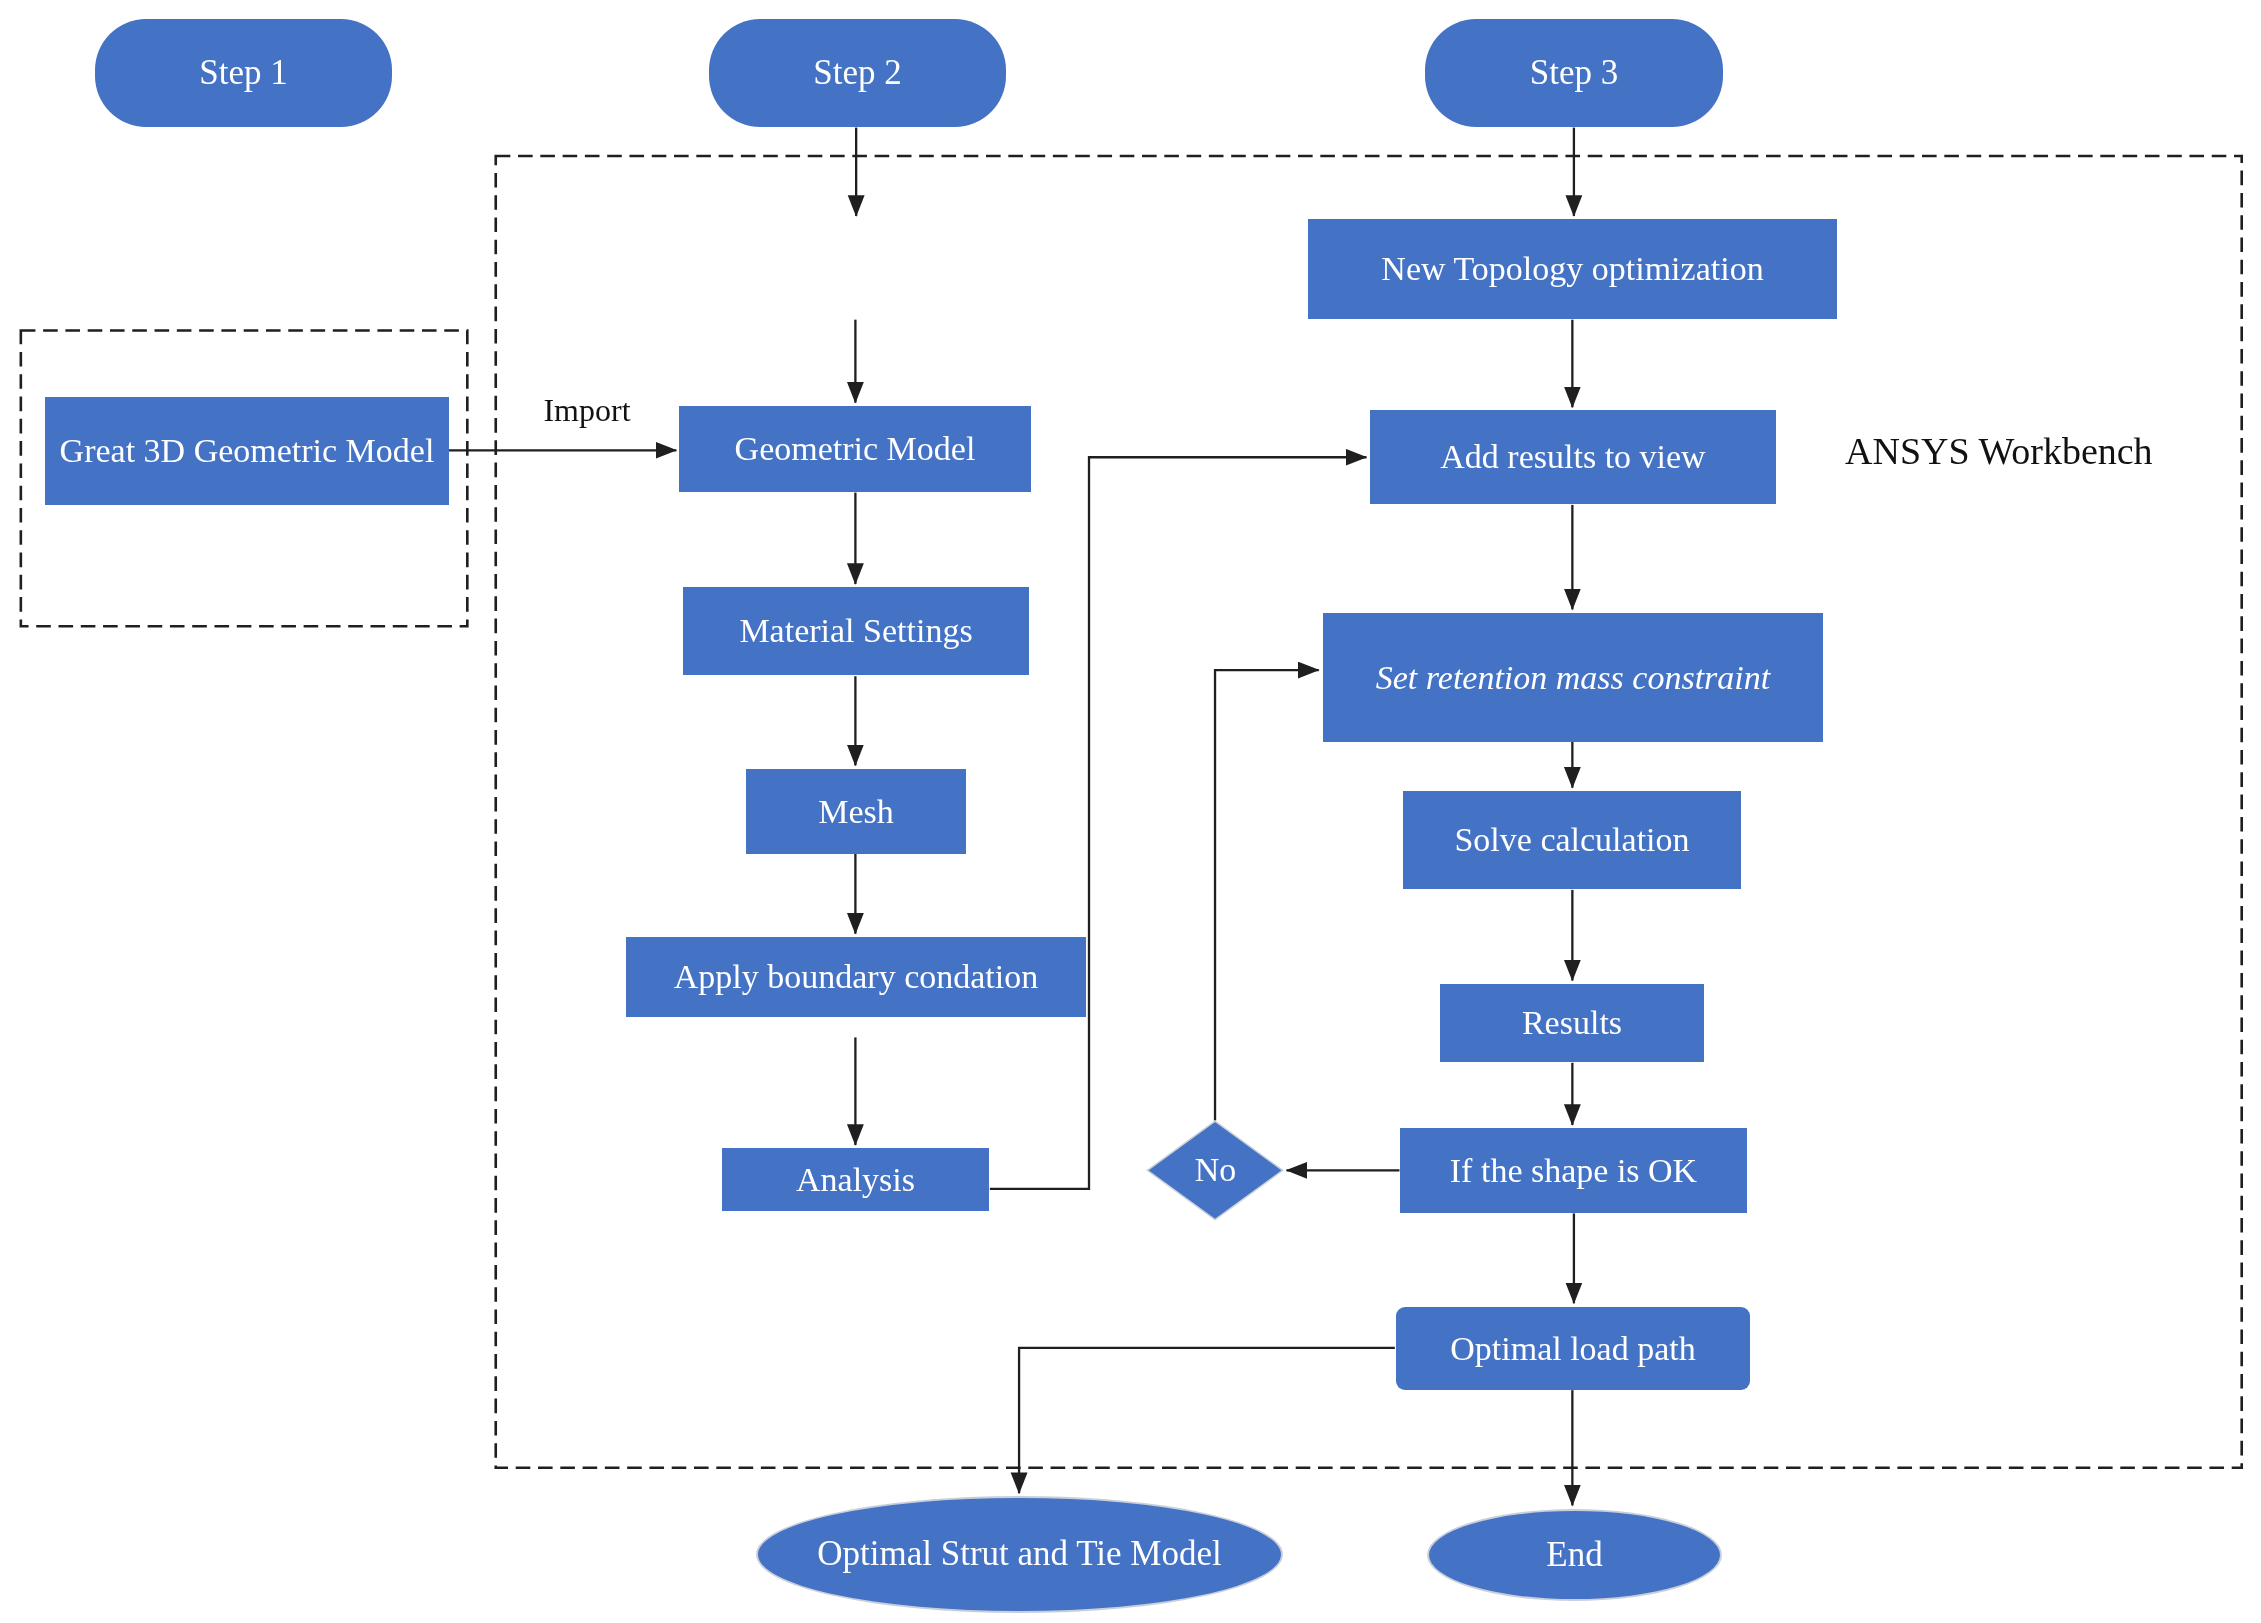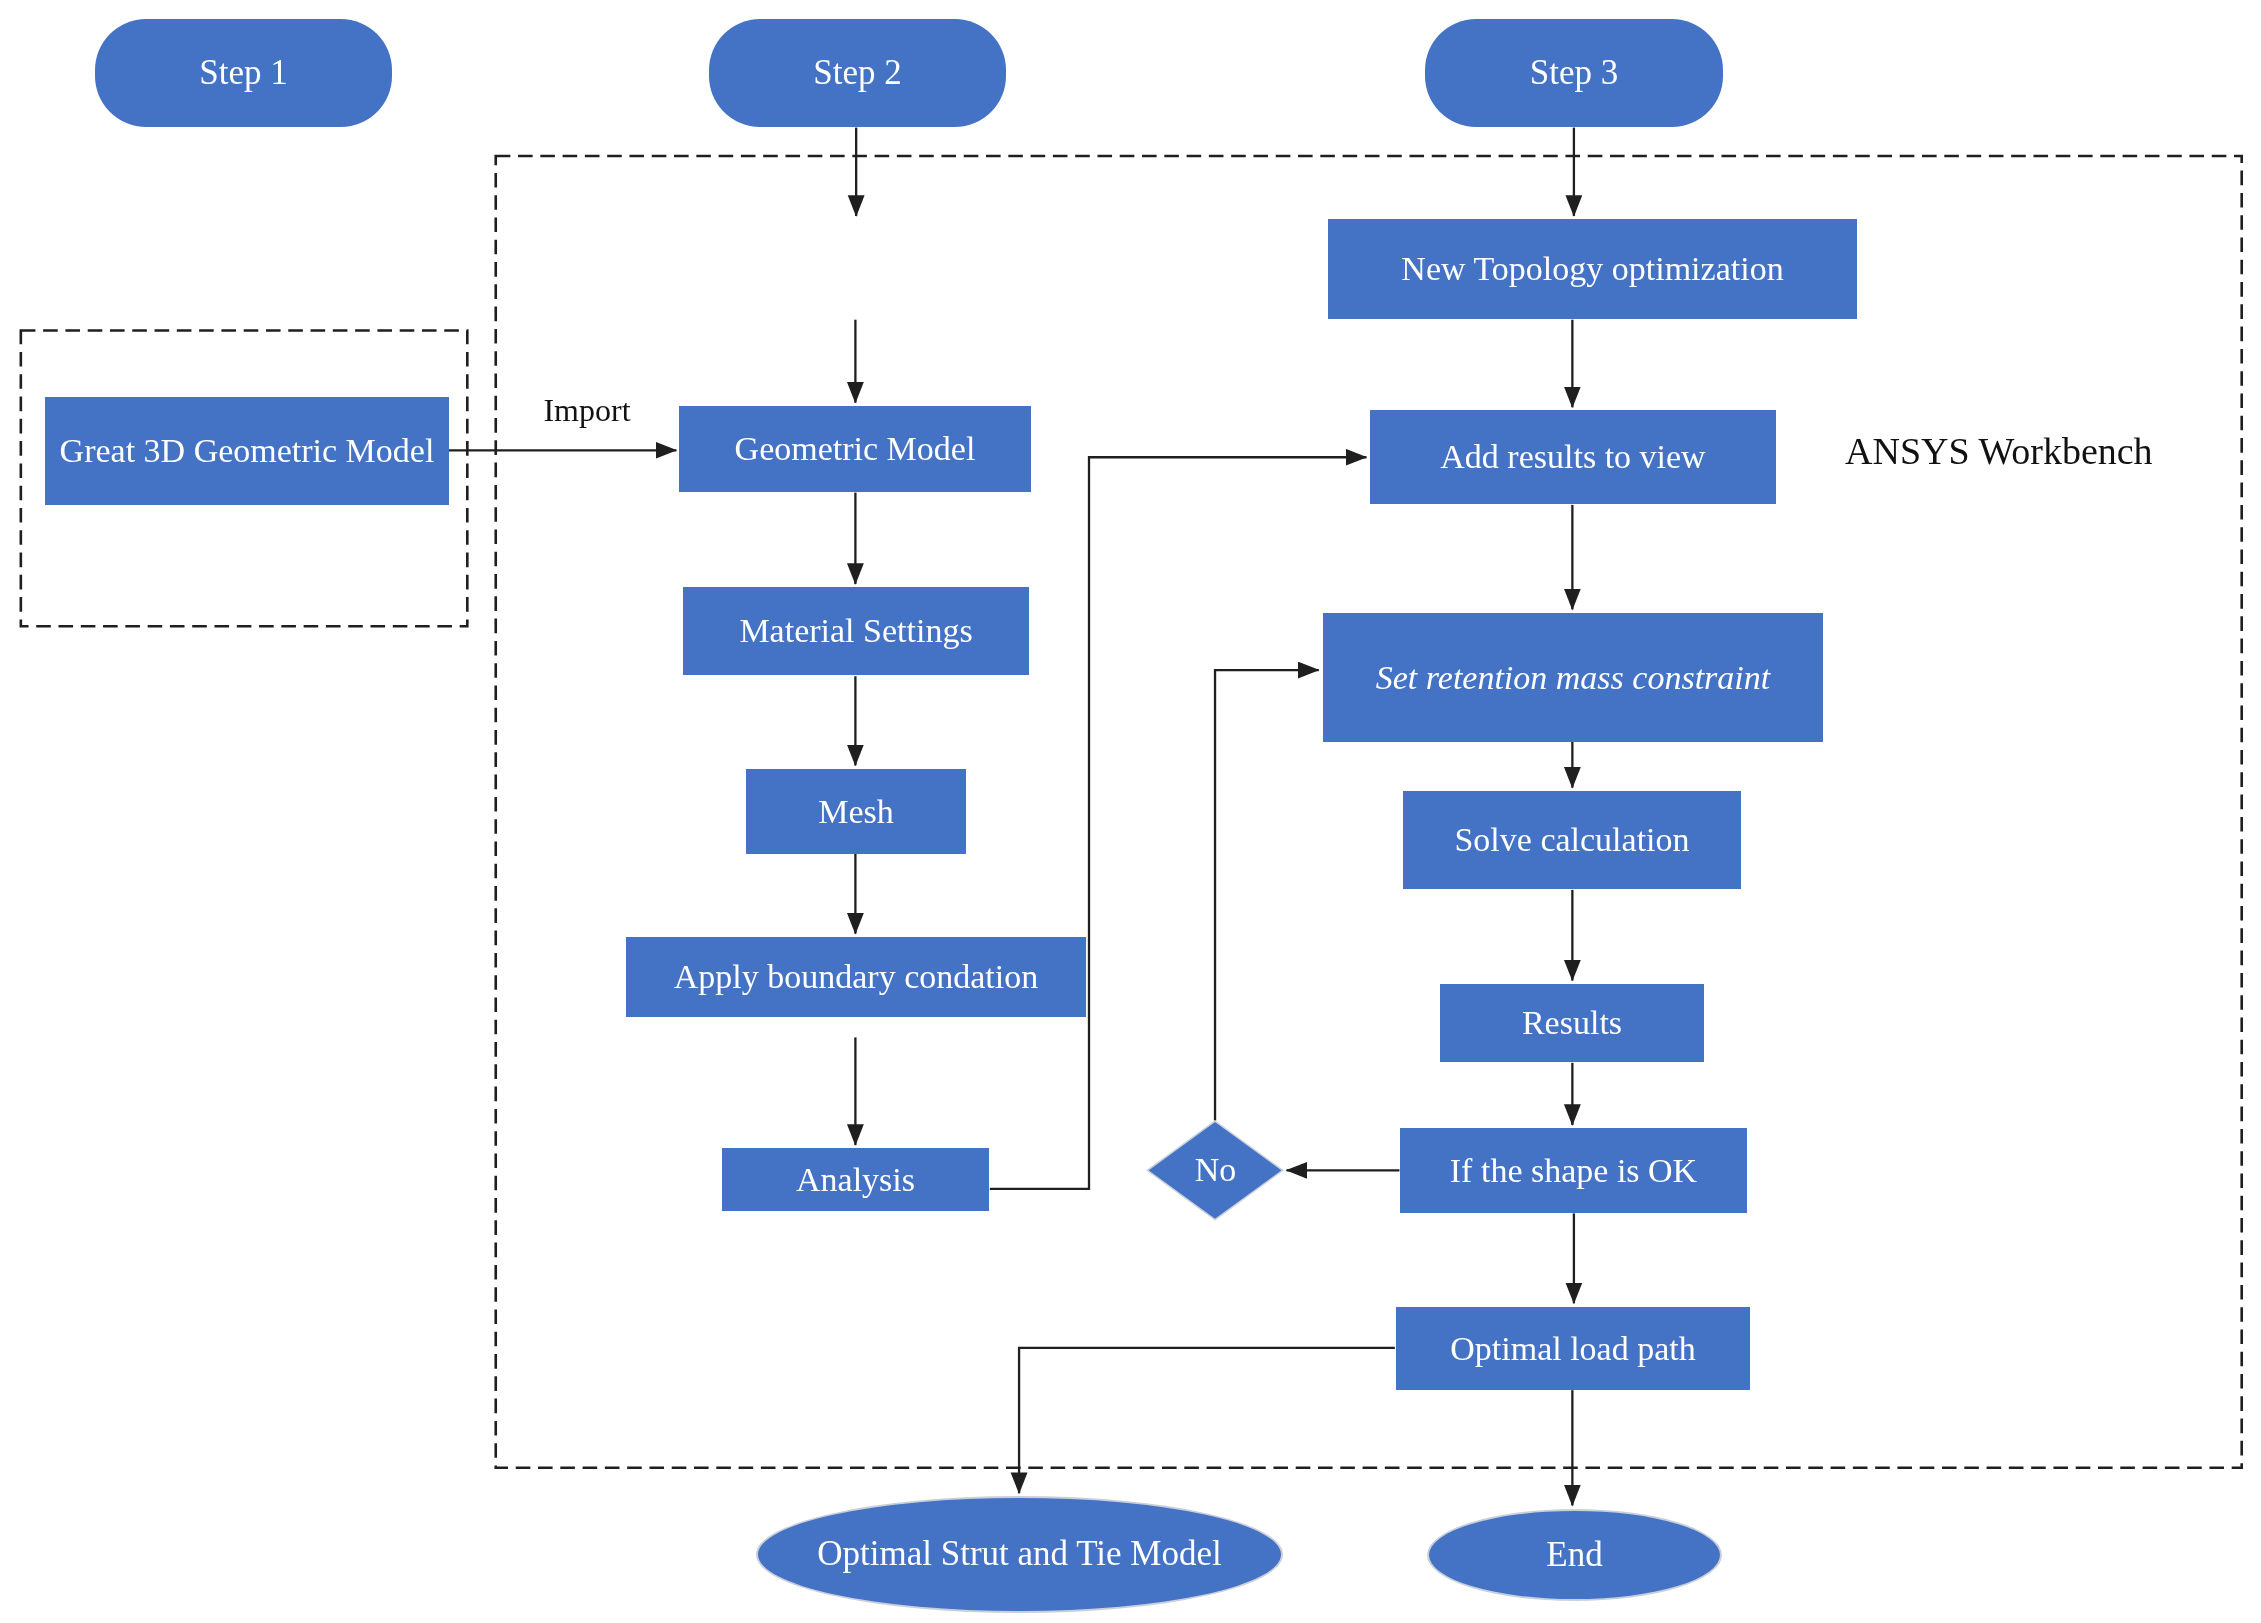--- a/index.html
+++ b/index.html
@@ -89,27 +89,27 @@
   <div class="node pill" style="left:1425px;top:19px;width:298px;height:108px;">Step 3</div>
 
   <div class="node" style="left:45px;top:397px;width:404px;height:108px;">Great 3D Geometric Model</div>
 
   <div class="node" style="left:679px;top:406px;width:352px;height:86px;">Geometric Model</div>
   <div class="node" style="left:683px;top:587px;width:346px;height:88px;">Material Settings</div>
   <div class="node" style="left:746px;top:769px;width:220px;height:85px;">Mesh</div>
   <div class="node" style="left:626px;top:937px;width:460px;height:80px;">Apply boundary condation</div>
   <div class="node" style="left:722px;top:1148px;width:267px;height:63px;">Analysis</div>
 
-  <div class="node" style="left:1308px;top:219px;width:529px;height:100px;margin-left:20px;">New Topology optimization</div>
+  <div class="node" style="left:1308px;top:219px;width:529px;height:100px;">New Topology optimization</div>
   <div class="node" style="left:1370px;top:410px;width:406px;height:94px;">Add results to view</div>
   <div class="node" style="left:1323px;top:613px;width:500px;height:129px;font-style:italic;">Set retention mass constraint</div>
   <div class="node" style="left:1403px;top:791px;width:338px;height:98px;">Solve calculation</div>
   <div class="node" style="left:1440px;top:984px;width:264px;height:78px;">Results</div>
   <div class="node" style="left:1400px;top:1128px;width:347px;height:85px;">If the shape is OK</div>
-  <div class="node" style="left:1396px;top:1307px;width:354px;height:83px;">Optimal load path</div>
+  <div class="node" style="left:1396px;top:1307px;width:354px;height:83px;border-radius:9px;">Optimal load path</div>
 
   <div class="no-label" style="left:1148px;top:1121px;width:135px;height:98px;">No</div>
 
   <div class="node ellipse" style="left:756px;top:1496px;width:527px;height:117px;">Optimal Strut and Tie Model</div>
   <div class="node ellipse" style="left:1427px;top:1509px;width:295px;height:92px;">End</div>
 
   <div class="freelabel" style="left:510px;top:388px;width:154px;height:45px;font-size:32px;">Import</div>
   <div class="freelabel" style="left:1845px;top:427px;width:400px;height:48px;font-size:38px;justify-content:flex-start;">ANSYS Workbench</div>
 
 </div>

